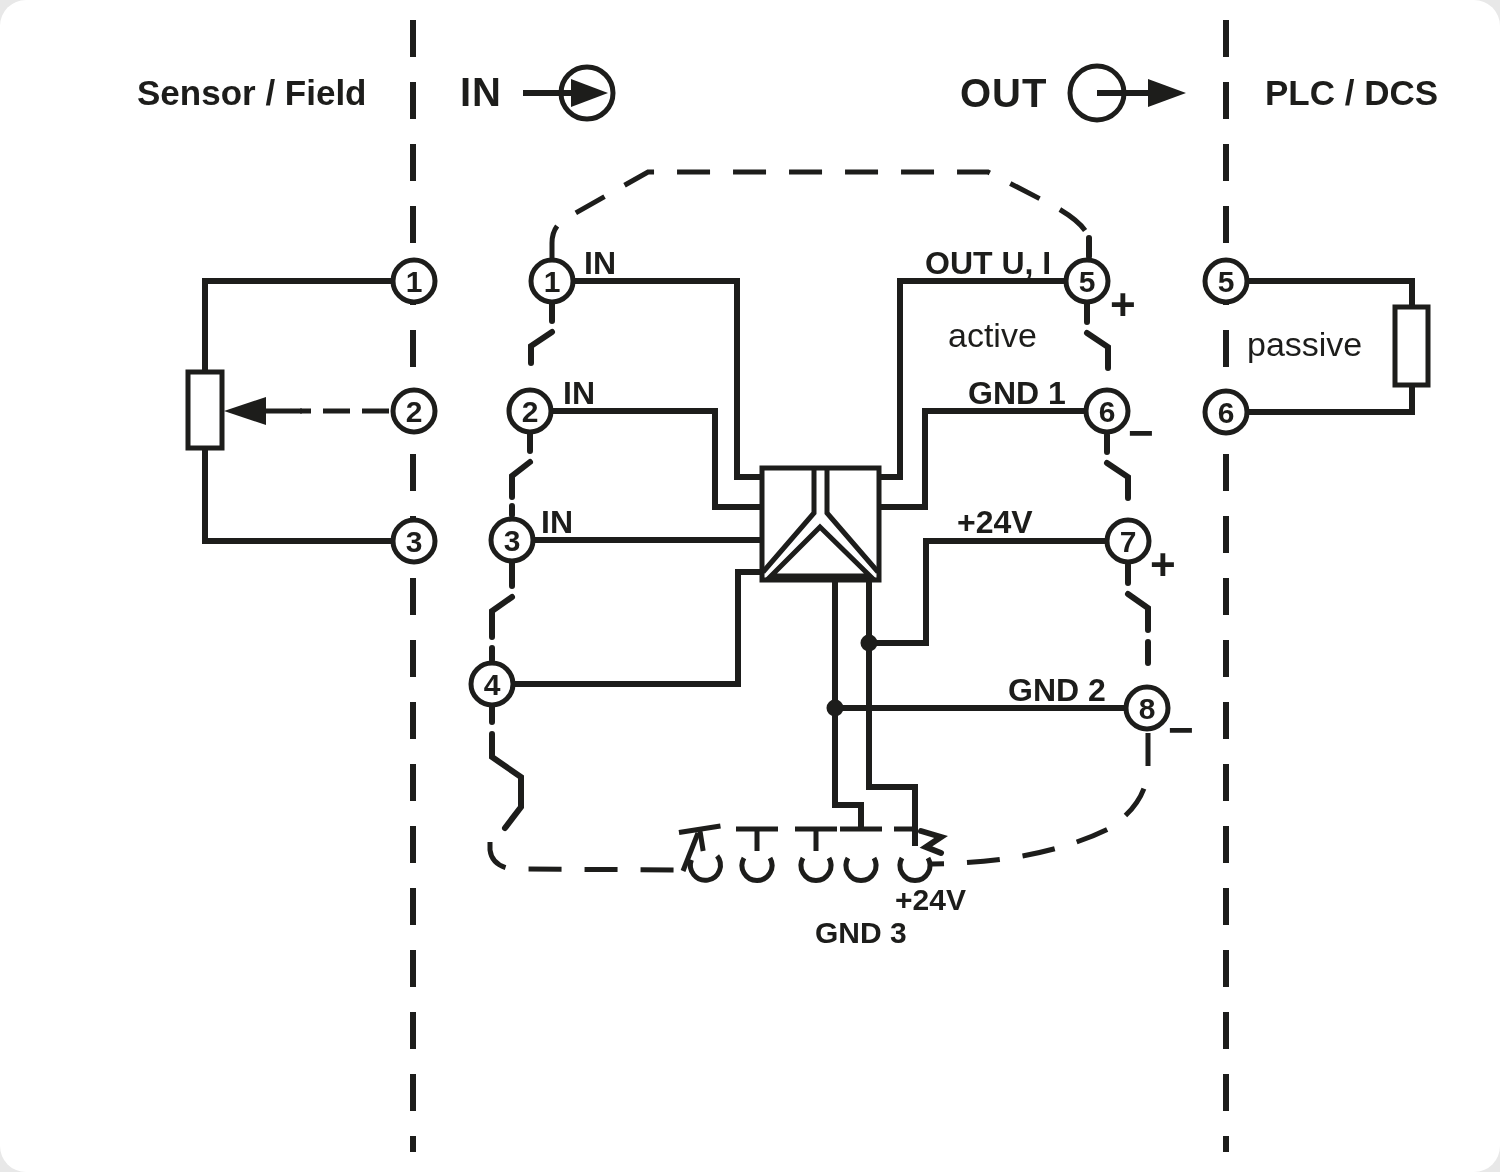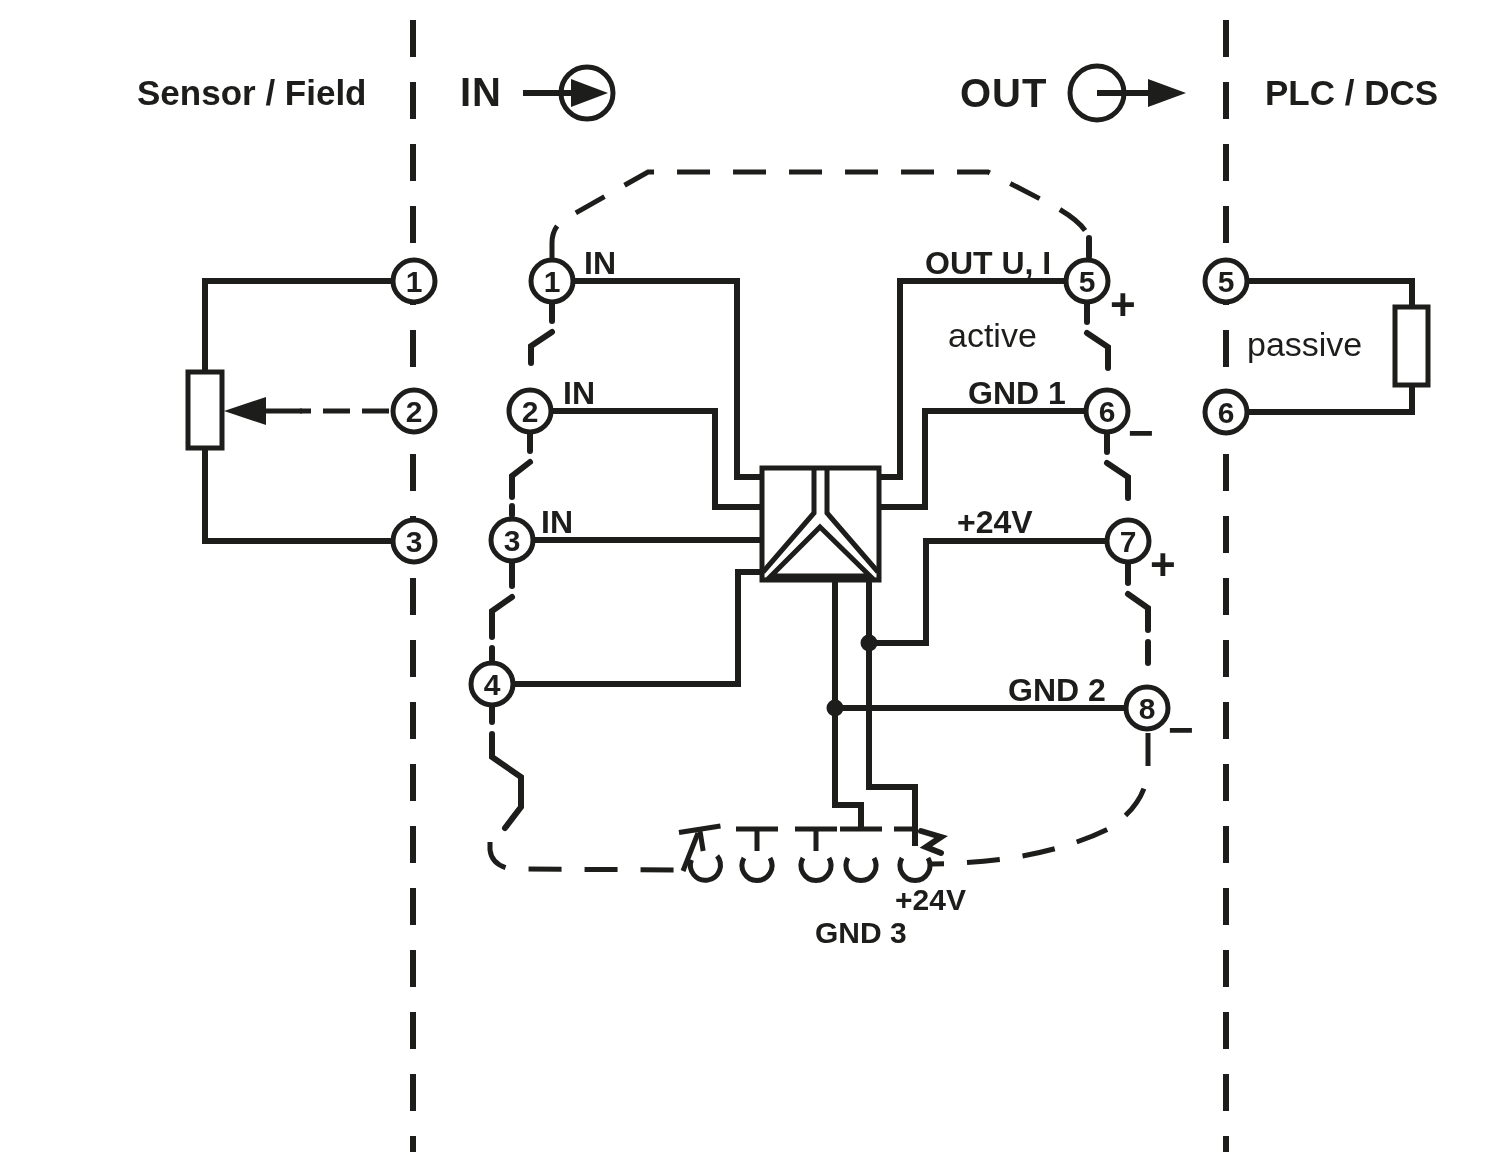--- a/index.html
+++ b/index.html
@@ -1,18 +1,18 @@
 <!DOCTYPE html>
 <html style="--ink: #1d1d1b; --paper: #ffffff;"><head>
 <meta charset="utf-8">
 <style>
   html,body { margin:0; padding:0; background:#e8e8e8; }
   #stage {
     width:1500px; height:1172px; margin:0 auto; background:var(--paper,#fff);
-    position:relative; font-family:"Liberation Sans", sans-serif;
+    position:relative; font-family:"Liberation Sans", sans-serif;border-radius:26px;
   }
   svg { display:block; }
   svg text { font-family:"Liberation Sans", sans-serif; fill:var(--ink,#1d1d1b); }
 
   .wire   { stroke:var(--ink,#1d1d1b); stroke-width:6; fill:none; }
   .sym    { stroke:var(--ink,#1d1d1b); stroke-width:5; fill:none; }
   .symfill{ stroke:var(--ink,#1d1d1b); stroke-width:5; fill:#fff; }
   .squig  { stroke:var(--ink,#1d1d1b); stroke-width:6; fill:none; stroke-linecap:round; }
   .sep    { stroke:var(--ink,#1d1d1b); stroke-width:6; fill:none; stroke-dasharray:37 25; }
   .bound  { stroke:var(--ink,#1d1d1b); stroke-width:5; fill:none; stroke-dasharray:33 23; stroke-linecap:butt; }

